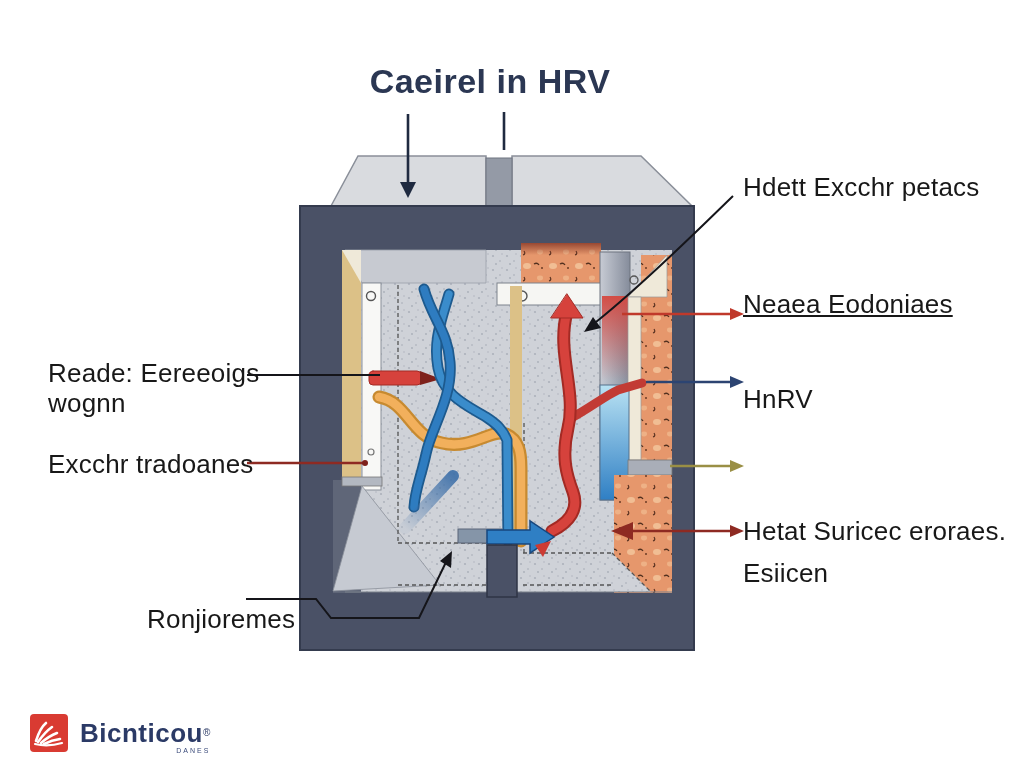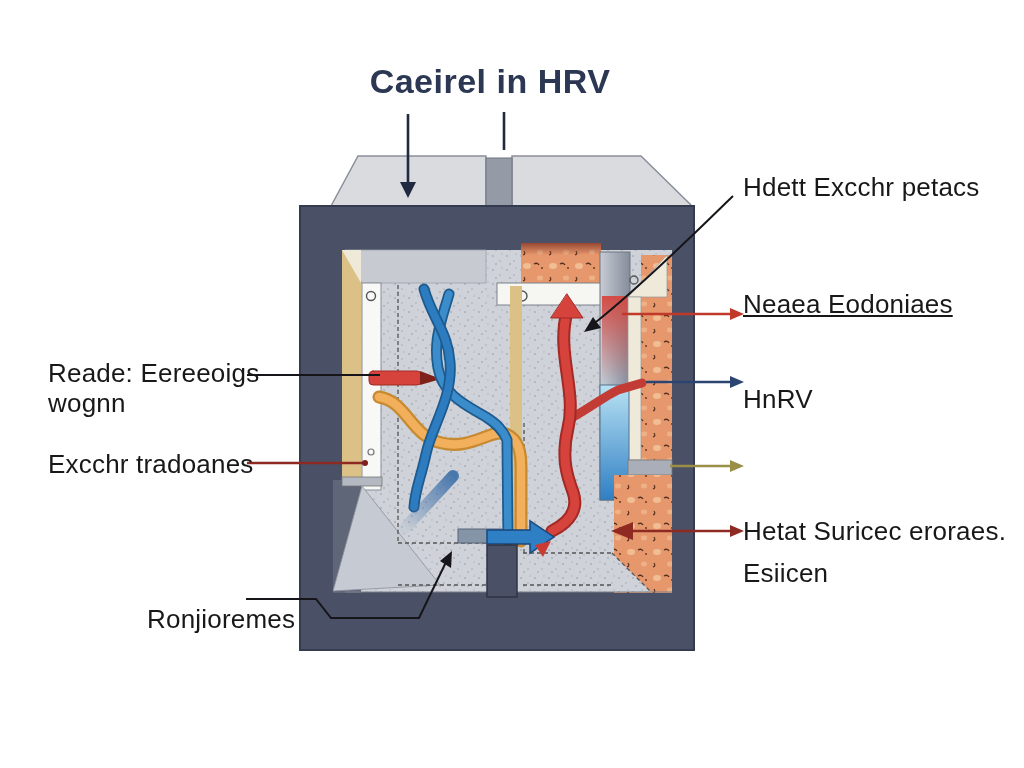--- a/index.html
+++ b/index.html
@@ -197,14 +197,30 @@
   <div>Neaea Eodoniaes</div>
 </div>
 <div class="lbl" style="left:743px;top:384px;">
   <div>HnRV</div>
 </div>
 <div class="lbl" style="left:743px;top:516px;">
   <div>Hetat Suricec eroraes.</div>
   <div class="footnote-gap">Esiicen</div>
 </div>
 
+<div class="logo">
+  <svg class="mark" viewBox="0 0 38 38">
+    <rect x="0" y="0" width="38" height="38" rx="4" fill="#d93b32"></rect>
+    <g stroke="#ffffff" stroke-width="2.6" fill="none" stroke-linecap="round">
+      <path d="M6 27 Q10 14 16 9"></path>
+      <path d="M8 28 Q15 18 22 13"></path>
+      <path d="M11 29 Q19 22 27 19"></path>
+      <path d="M14 30 Q22 26 30 25"></path>
+    </g>
+    <path d="M5 30 Q18 33 32 29" stroke="#ffffff" stroke-width="2.2" fill="none" stroke-linecap="round"></path>
+  </svg>
+  <div class="text">
+    <span class="brand">Bicnticou</span><span class="reg">®</span>
+    <span class="tagline">DANES</span>
+  </div>
+</div>
 
 </div>
 
 </body></html>

